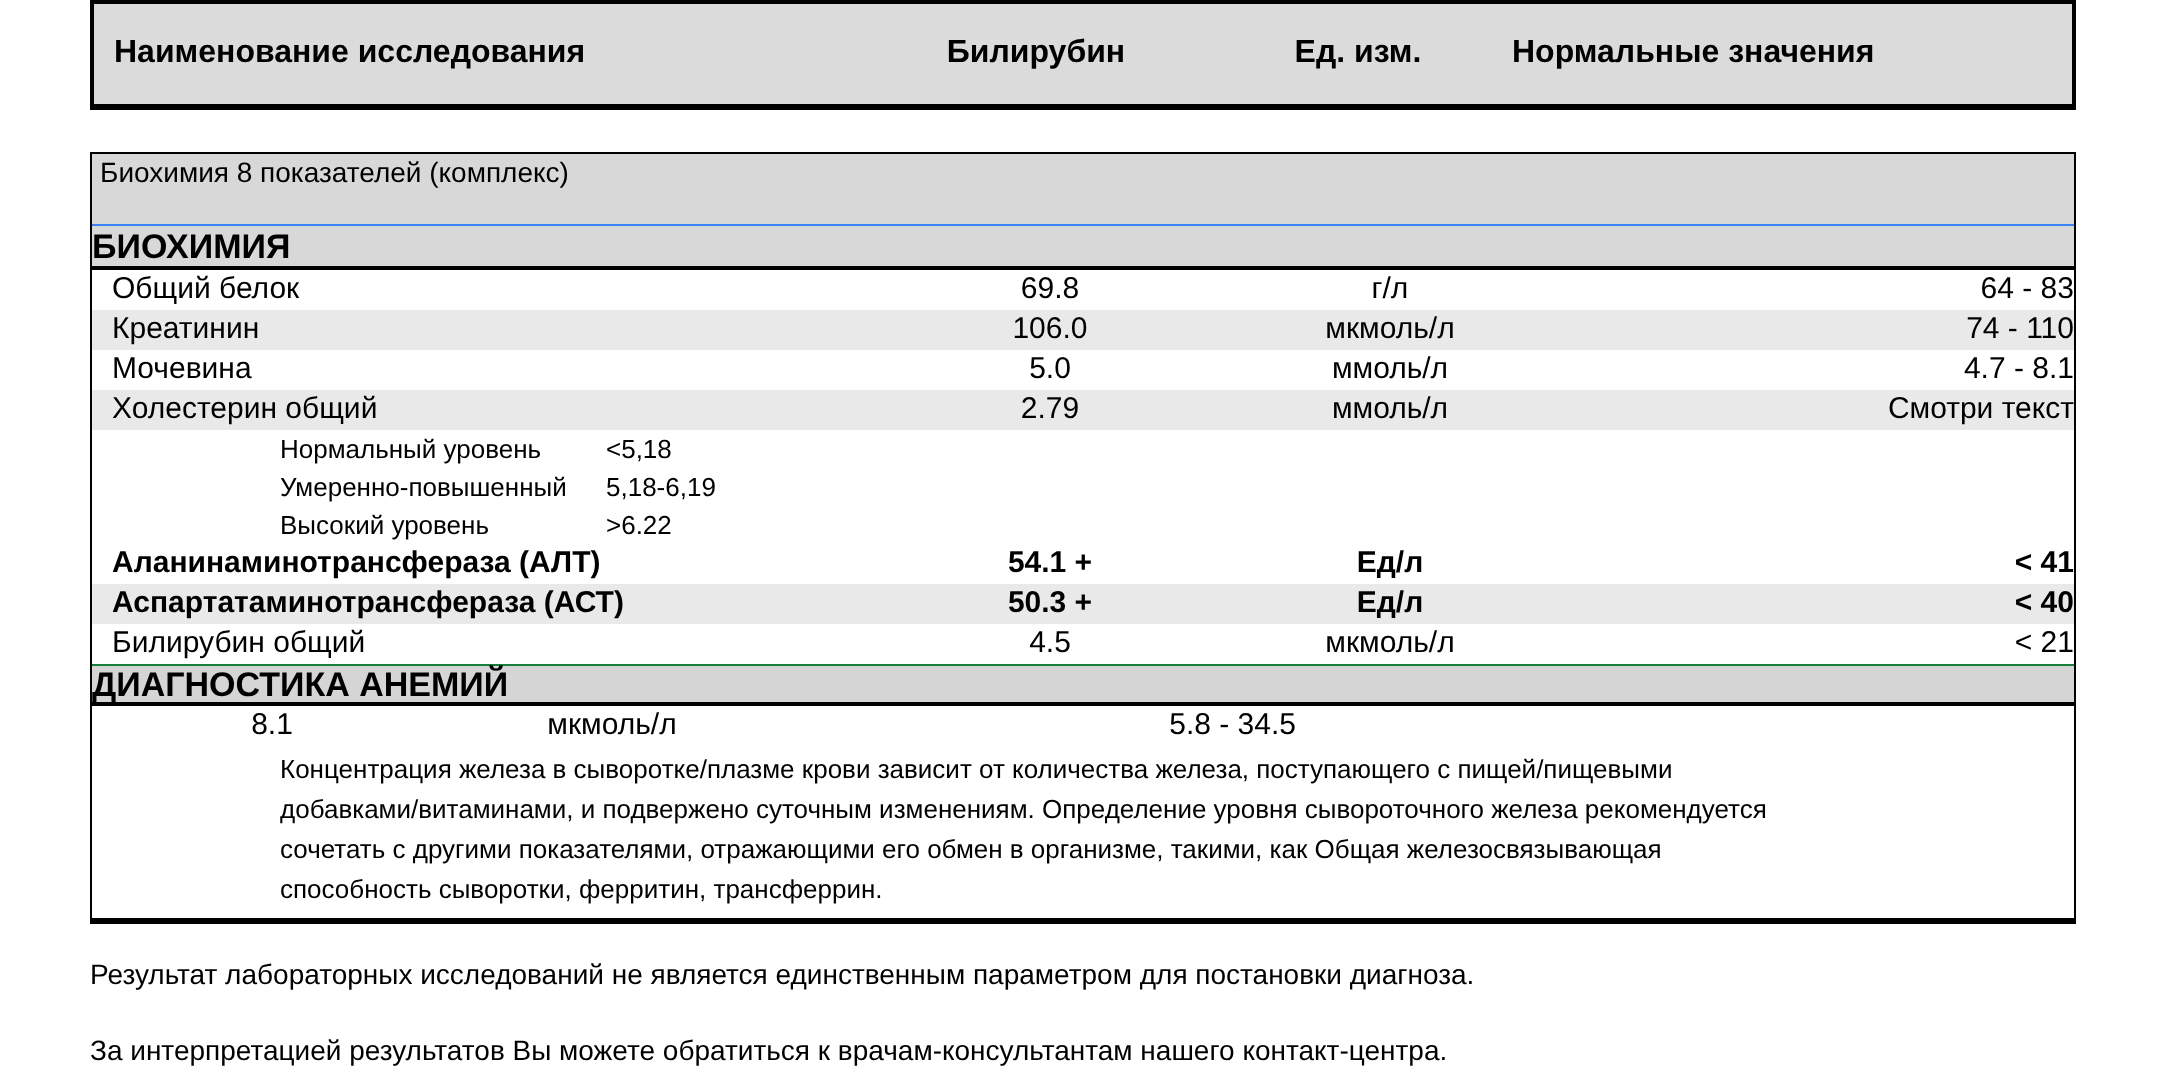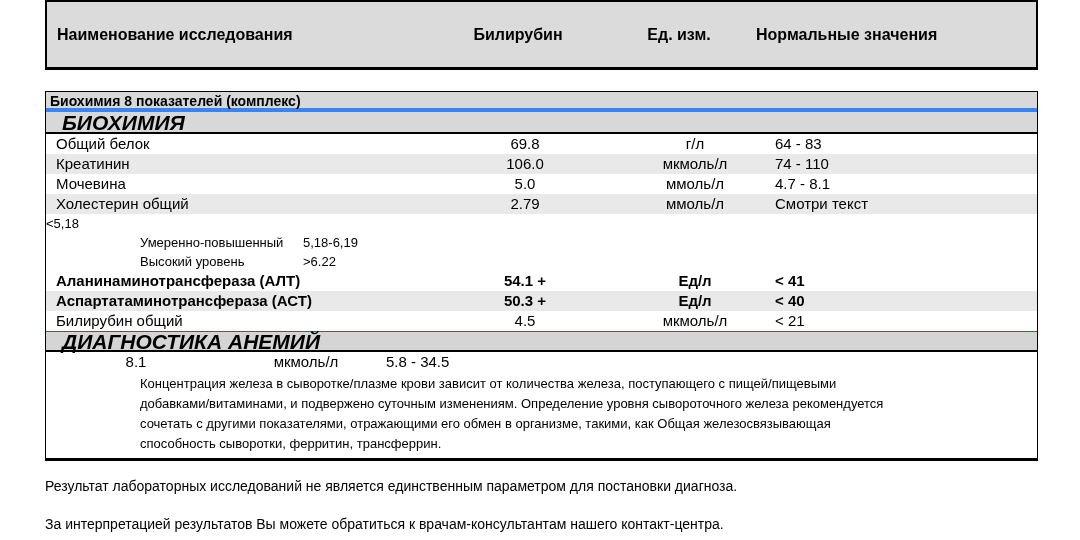--- a/index.html
+++ b/index.html
@@ -2,43 +2,43 @@
 <html><head>
 <meta charset="utf-8">
 <style>
   * { margin:0; padding:0; box-sizing:border-box; }
   html,body { width:1080px; height:540px; background:#ffffff; overflow:hidden;
               font-family:"Liberation Sans","DejaVu Sans",sans-serif; color:#000; }
   .sheet { position:relative; width:1080px; height:540px; background:#fff; }
   .content { position:absolute; left:45px; top:0; width:993px; }
 
   
-  .colhead { display:flex; align-items:center; height:70px; background:#dbdbdb;
+  .colhead { display:flex; align-items:center; height:55px; background:#dbdbdb;
              border:2px solid #000; border-bottom:3px solid #000;
              font-weight:bold; font-size:16px; }
   .hb-name   { flex:1; padding-left:10px; text-align:left; }
   .hb-result { width:150px; text-align:center; }
   .hb-units  { width:120px; margin-left:26px; text-align:center; }
   .hb-normal { width:250px; margin-left:17px; margin-right:30px; }
 
   
   .report { margin-top:21px; border:1px solid #000; border-bottom:3px solid #000; background:#fff; }
-  .panel-bar   { height:20px; line-height:19px; background:#d8d8d8; border-bottom:4px solid #3b82f6;
-                 font-weight:bold; font-size:14px; padding-left:4px; }
+  .panel-bar   { height:36px; line-height:19px; background:#d8d8d8; border-bottom:1px solid #3b82f6;
+                 font-weight:normal; font-size:14px; padding-left:4px; }
   .section-bar { height:22px; line-height:21px; background:#d8d8d8; border-bottom:2px solid #000;
-                 font-weight:bold; font-size:21px; padding-left:16px;font-style:italic; }
+                 font-weight:bold; font-size:17px; padding-left:0; }
   .section-bar.anemia { border-top:1px solid #15803d; height:21px; line-height:19px; background:#d5d5d5; }
 
   .row { display:flex; height:20px; line-height:20px; font-size:15px; background:#fff; }
   .row.alt  { background:#e9e9e9; }
   .row.bold { font-weight:bold; }
   .c-name   { flex:1; padding-left:10px; text-align:left; white-space:nowrap; }
   .c-result { width:180px; text-align:center; }
   .c-units  { width:160px; text-align:center; }
-  .c-normal { width:262px; text-align:left; }
+  .c-normal { width:262px; text-align:right; }
 
   .subrow { display:flex; height:19px; line-height:19px; font-size:13px; background:#fff; }
   .sn-label { margin-left:94px; width:163px; text-align:left; }
   .sn-value { text-align:left; }
 
   .note { padding:2px 30px 4px 94px; font-size:13px; line-height:20px; background:#fff; }
 
   
   .footer-line { font-size:14px; }
   .footer-line.first  { margin-top:17px; }
@@ -81,20 +81,21 @@
         <div class="c-normal">4.7 - 8.1</div>
       </div>
       <div class="row alt">
         <div class="c-name">Холестерин общий</div>
         <div class="c-result">2.79</div>
         <div class="c-units">ммоль/л</div>
         <div class="c-normal">Смотри текст</div>
       </div>
 
       <div class="subrow">
+        <div class="sn-label">Нормальный уровень</div>
         <div class="sn-value">&lt;5,18</div>
       </div>
       <div class="subrow">
         <div class="sn-label">Умеренно-повышенный</div>
         <div class="sn-value">5,18-6,19</div>
       </div>
       <div class="subrow">
         <div class="sn-label">Высокий уровень</div>
         <div class="sn-value">&gt;6.22</div>
       </div>

